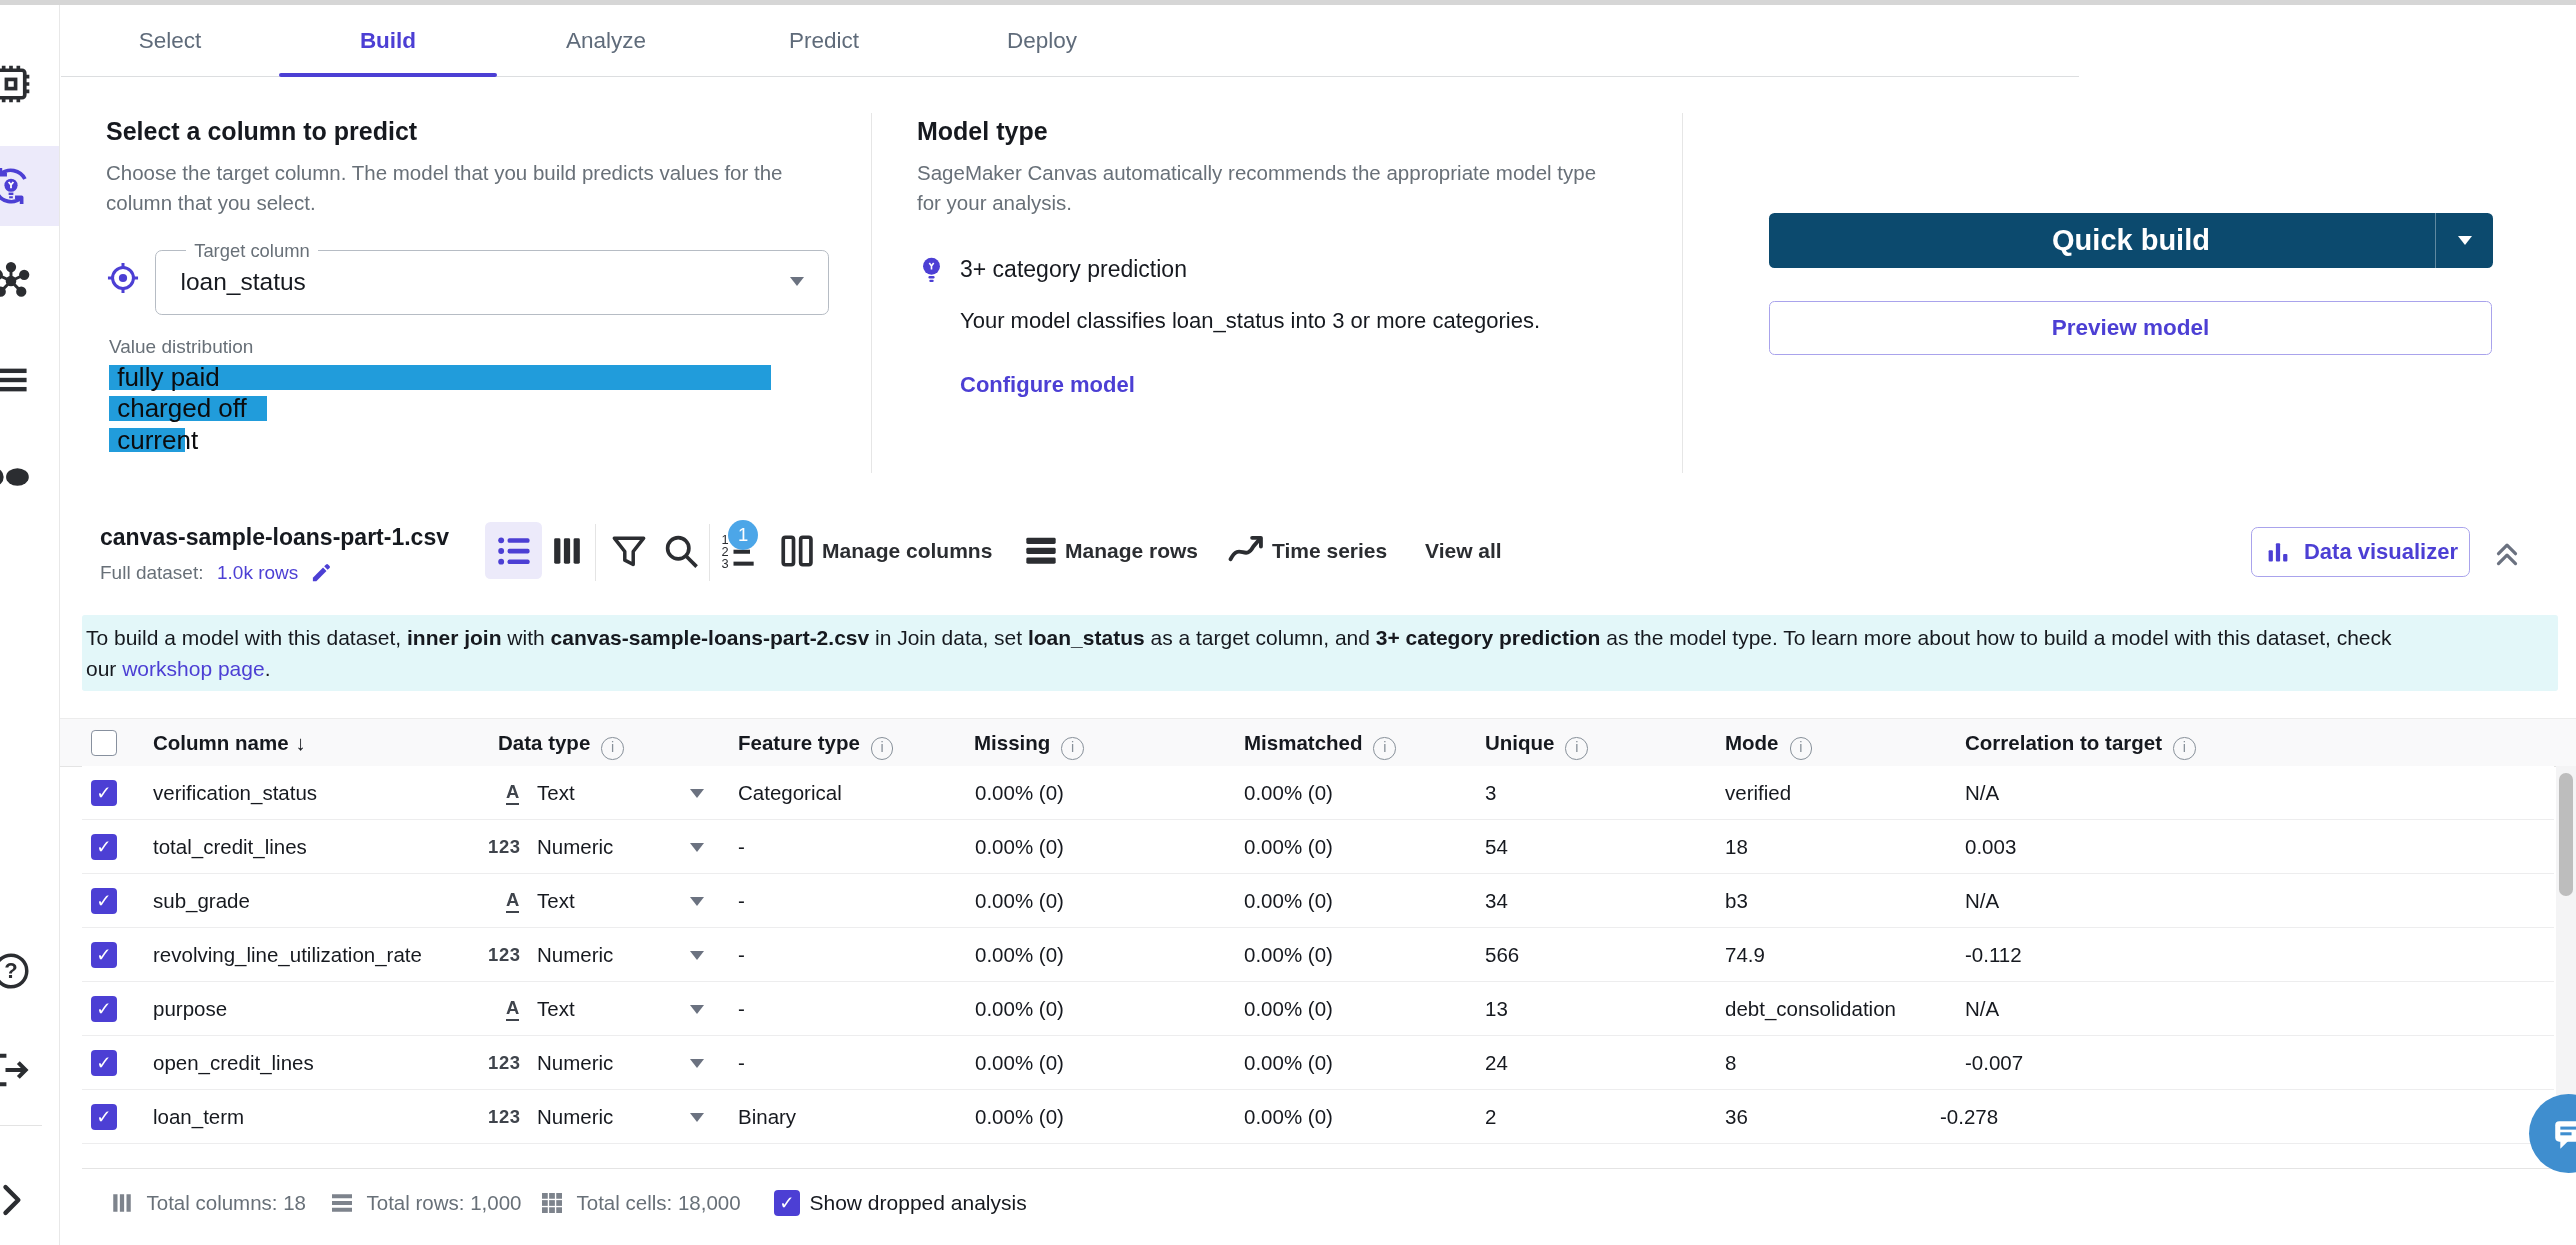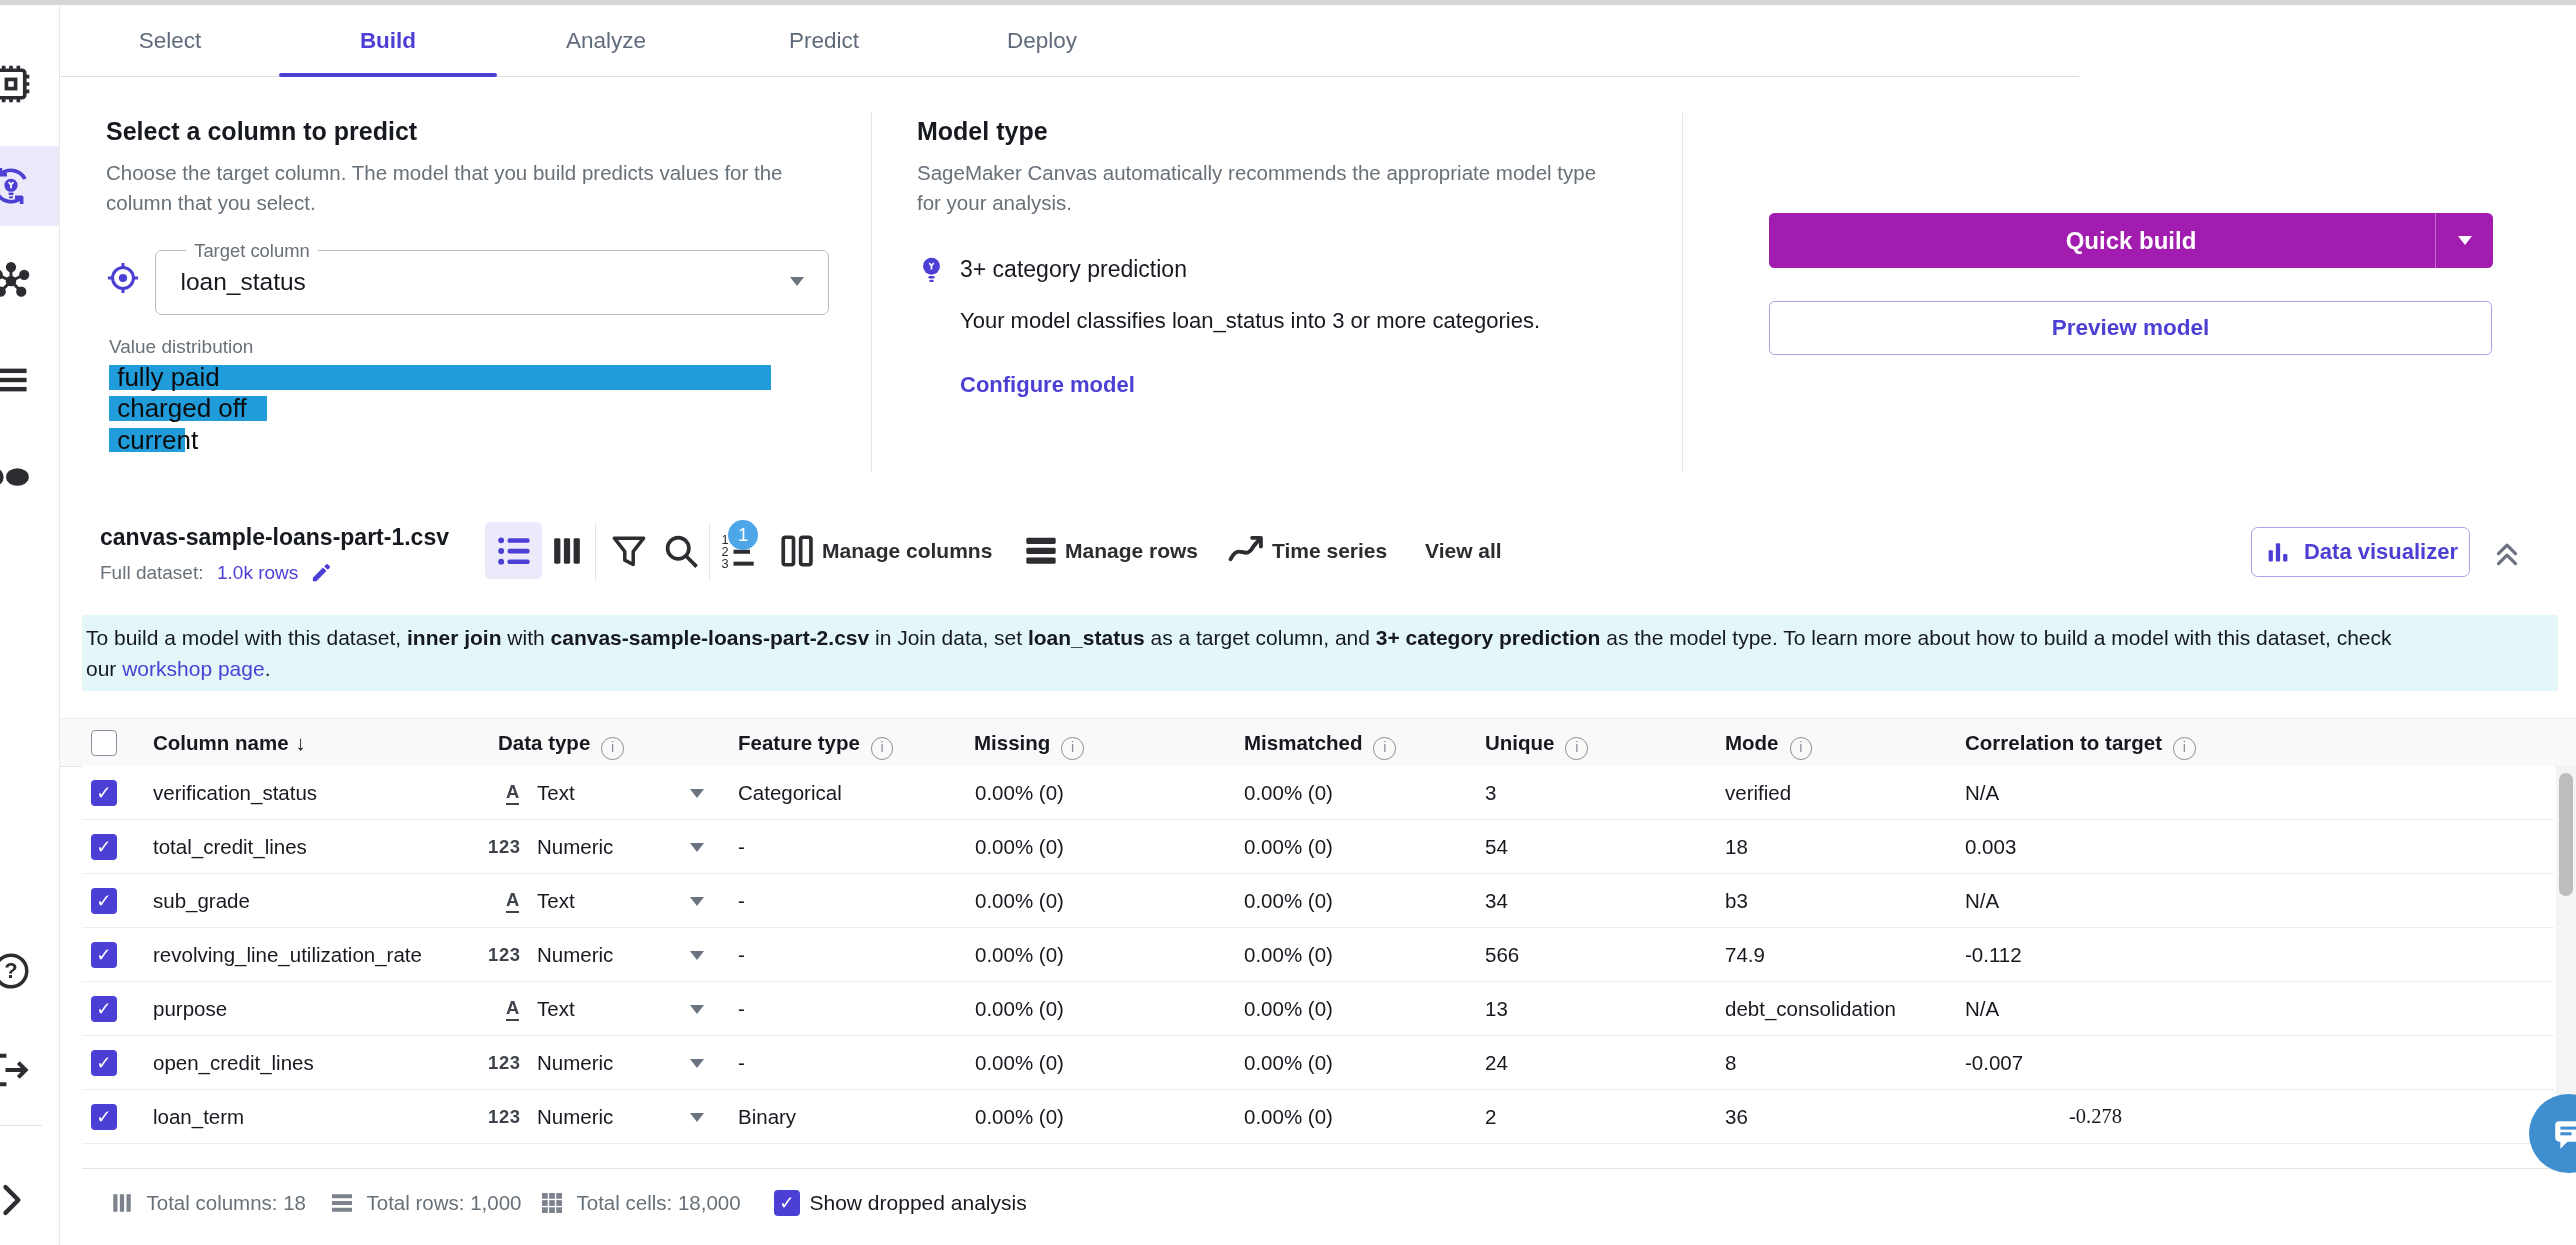--- a/index.html
+++ b/index.html
@@ -25,21 +25,21 @@
   .h-section{font-size:25px;font-weight:bold;color:#16191f;}
   .p-gray{font-size:20.5px;color:#687078;line-height:30px;}
   .vdiv{width:1.4px;background:#e6e6e6;}
   .target-field{left:155px;top:250px;width:672px;height:63px;border:1.4px solid #b6bcc4;border-radius:6.8px;background:#fff;}
   .target-label{position:absolute;left:30px;top:-11px;background:#fff;padding:0 8.2px;font-size:18.4px;color:#687078;}
   .target-value{position:absolute;left:24.5px;top:0;line-height:61px;font-size:24.5px;color:#16191f;}
   .caret{width:0;height:0;border-left:7.5px solid transparent;border-right:7.5px solid transparent;border-top:9.5px solid #6b7280;}
   .dist-bar{height:24.5px;margin-bottom:6.8px;background:#219CDB;position:relative;}
   .dist-bar span{position:absolute;left:8.2px;top:0;line-height:25px;font-size:26px;color:#0b0c0e;white-space:nowrap;}
   .link{color:#4C3FD4;cursor:pointer;}
-  .btn-primary{left:1769px;width:724px;height:55px;background:#a21caf;border-radius:5.5px;color:#fff;font-size:24px;font-weight:bold;text-align:center;line-height:55px;cursor:pointer;}
+  .btn-primary{left:1769px;width:724px;height:55px;background:#0c4a6e;border-radius:5.5px;color:#fff;font-size:29px;font-weight:bold;text-align:center;line-height:55px;cursor:pointer;}
   .btn-split-caret{position:absolute;right:0;top:0;width:57px;height:55px;border-left:1.4px solid rgba(255,255,255,.35);display:flex;align-items:center;justify-content:center;}
   .btn-split-caret .caret{border-top-color:#fff;}
   .btn-outline{left:1769px;width:721px;height:52px;background:#fff;border:1.4px solid #A9A3EC;border-radius:5.5px;color:#4C3FD4;font-size:22.5px;font-weight:bold;text-align:center;line-height:52px;cursor:pointer;}
   
   .ds-title{left:100px;top:524px;font-size:23px;font-weight:bold;}
   .ds-sub{left:100px;top:561px;font-size:19px;color:#687078;}
   .tool-ic{position:absolute;top:529px;width:44px;height:44px;}
   .tool-ic svg{width:44px;height:44px;}
   .tool-ic.active-bg{background:#ECEAFA;border-radius:5.5px;width:57px;height:57px;top:522px;display:flex;align-items:center;justify-content:center;}
   .tool-div{position:absolute;top:524px;width:1.4px;height:57px;background:#e4e4e4;}
@@ -419,21 +419,21 @@
       <div class="checkbox checked" style="position: absolute; left: 8.9px; top: 13.6px;">✓</div>
       <div class="td " style="left: 71px;">loan_term</div>
       <span class="icon-num" style="position: absolute; left: 406px; top: 16.4px; line-height: 22px;">123</span>
       <div class="td " style="left: 455px;">Numeric</div>
       <div class="caret row-caret"></div>
       <div class="td " style="left: 656px;">Binary</div>
       <div class="td " style="left: 893px;">0.00% (0)</div>
       <div class="td " style="left: 1162px;">0.00% (0)</div>
       <div class="td " style="left: 1403px;">2</div>
       <div class="td " style="left: 1643px;">36</div>
-      <div class="td " style="left: 1987px; font-family: Liberation Serif, serif;">-0.278</div>
+      <div class="td " style="left: 1858px;">-0.278</div>
     </div>
   </div>
 <div class="abs scroll-track"></div>
 <div class="abs scroll-thumb"></div>
 
 <div class="abs tfoot">
   <div class="fstat" style="left:25px">
     <svg viewBox="0 0 24 24" fill="#7d838c">
         <rect x="5" y="5" width="3.4" height="14"></rect>
         <rect x="10.3" y="5" width="3.4" height="14"></rect>

